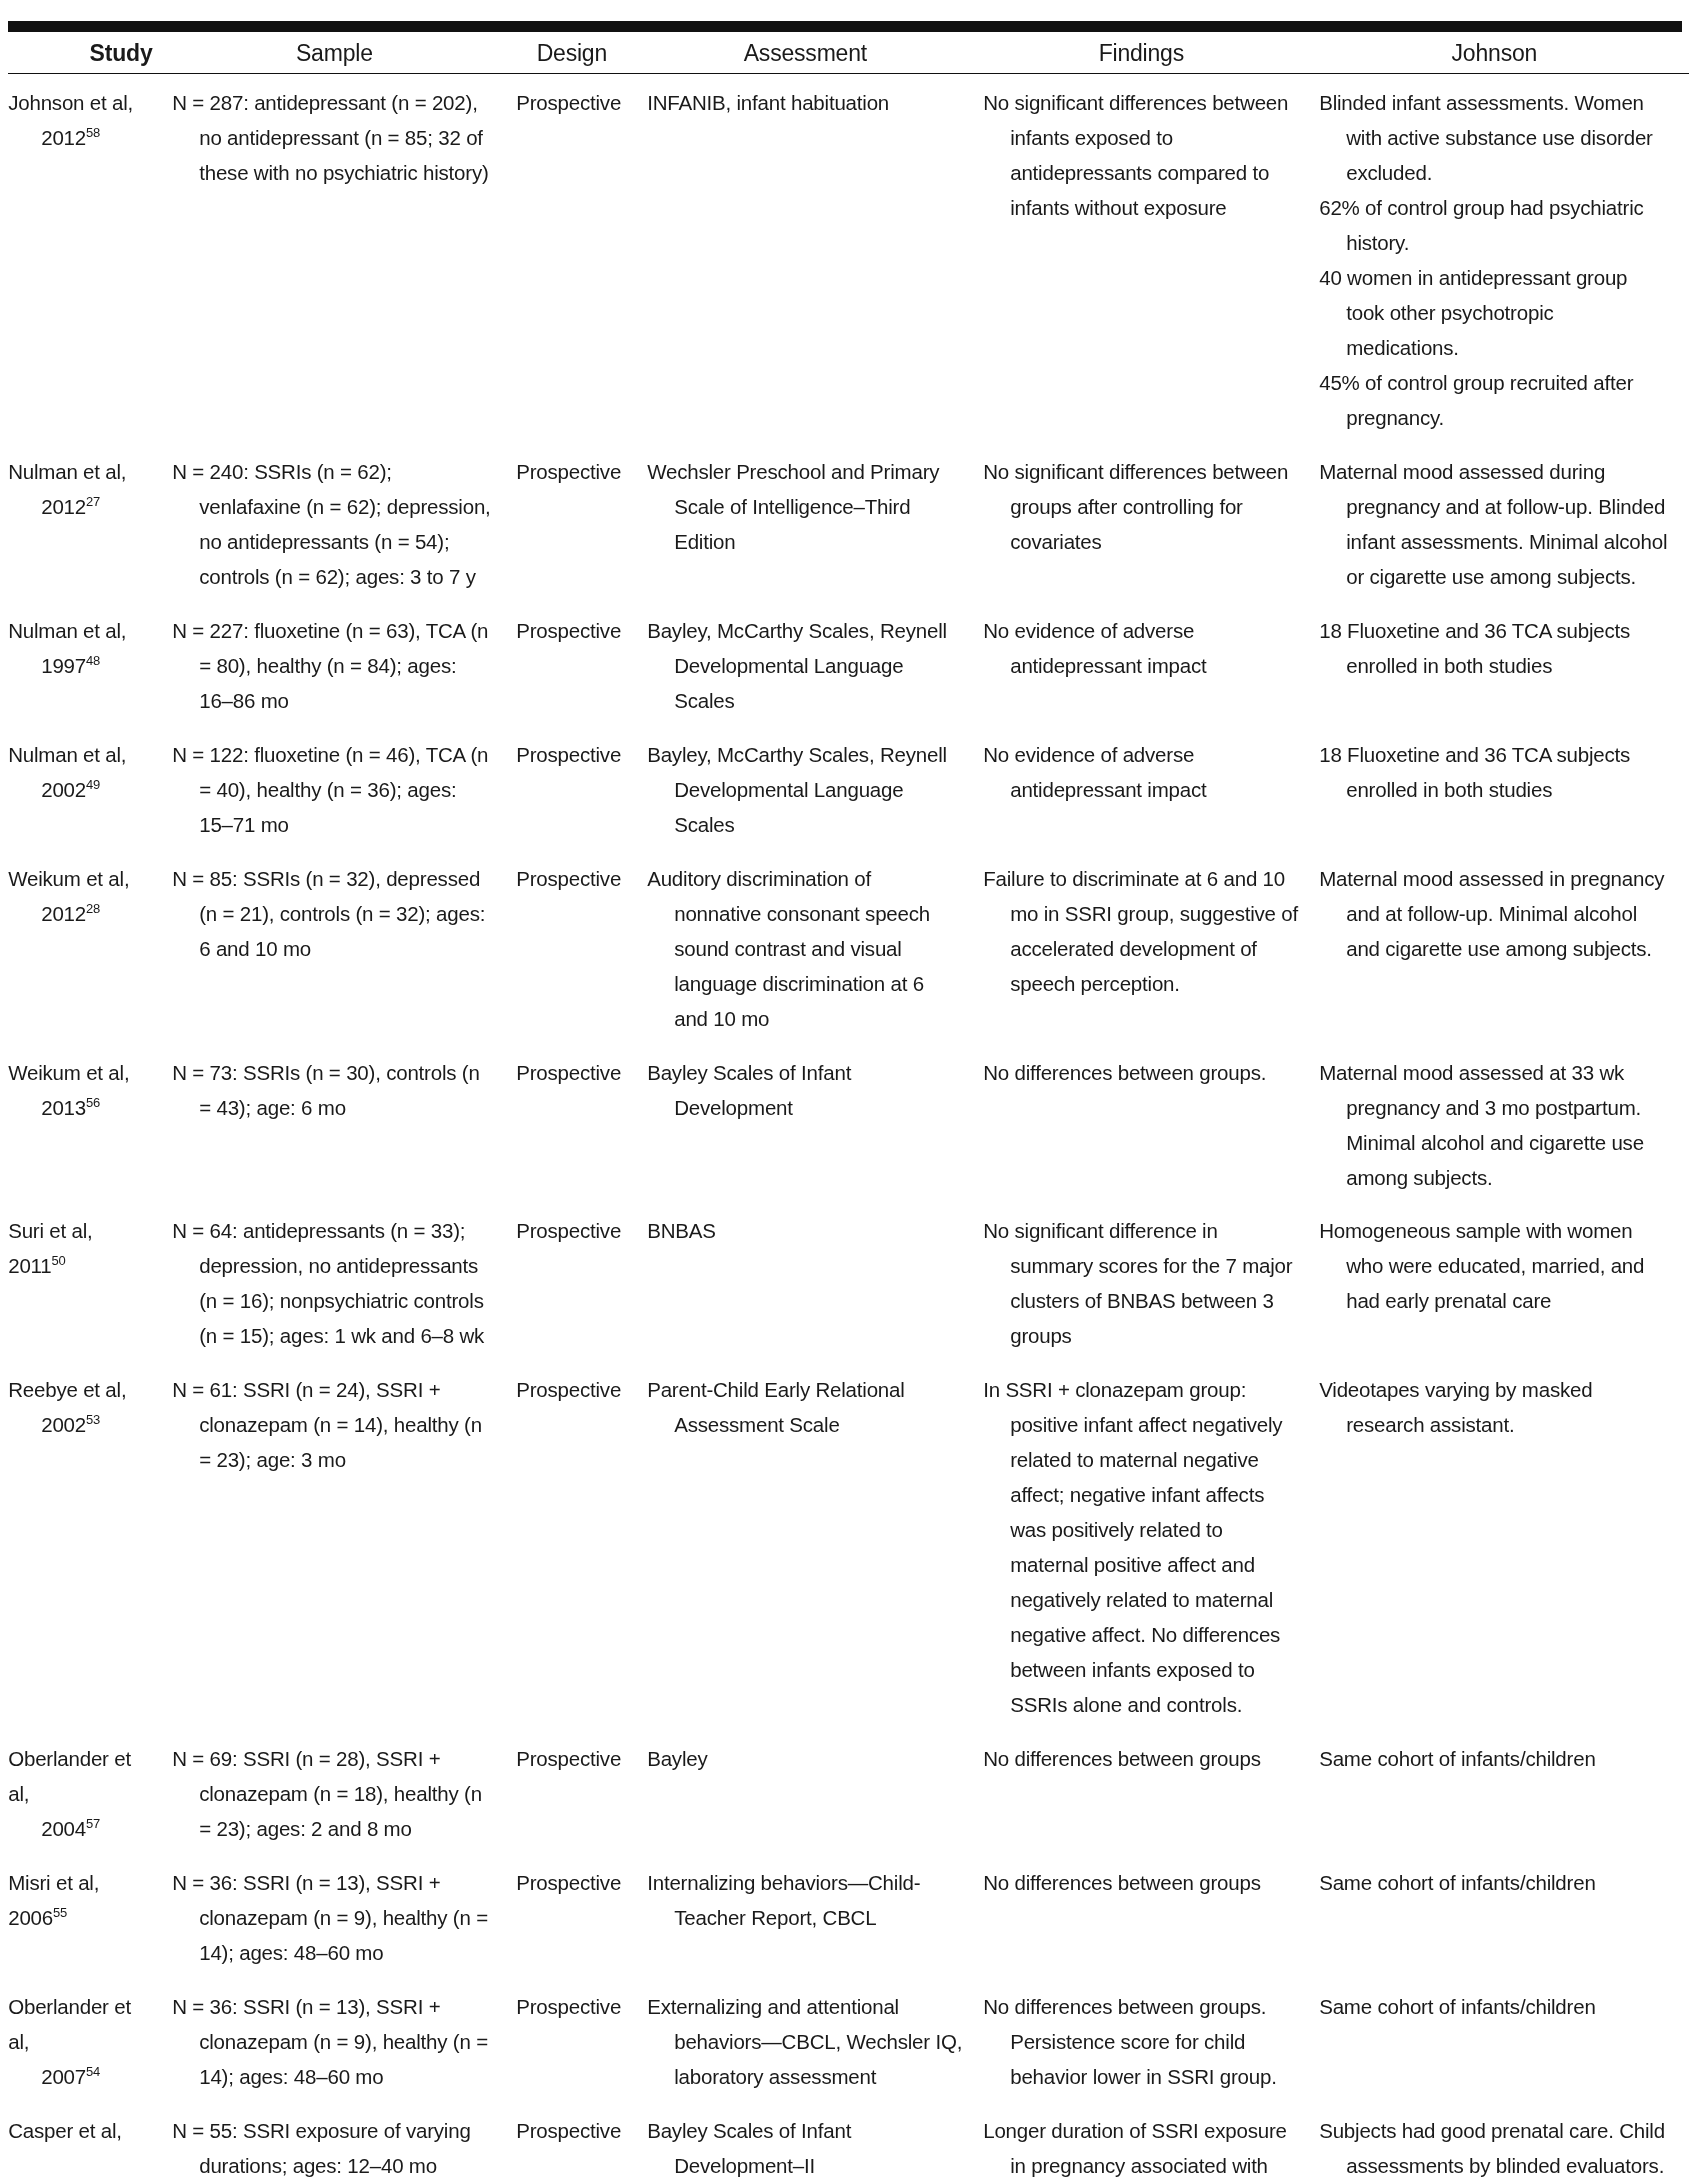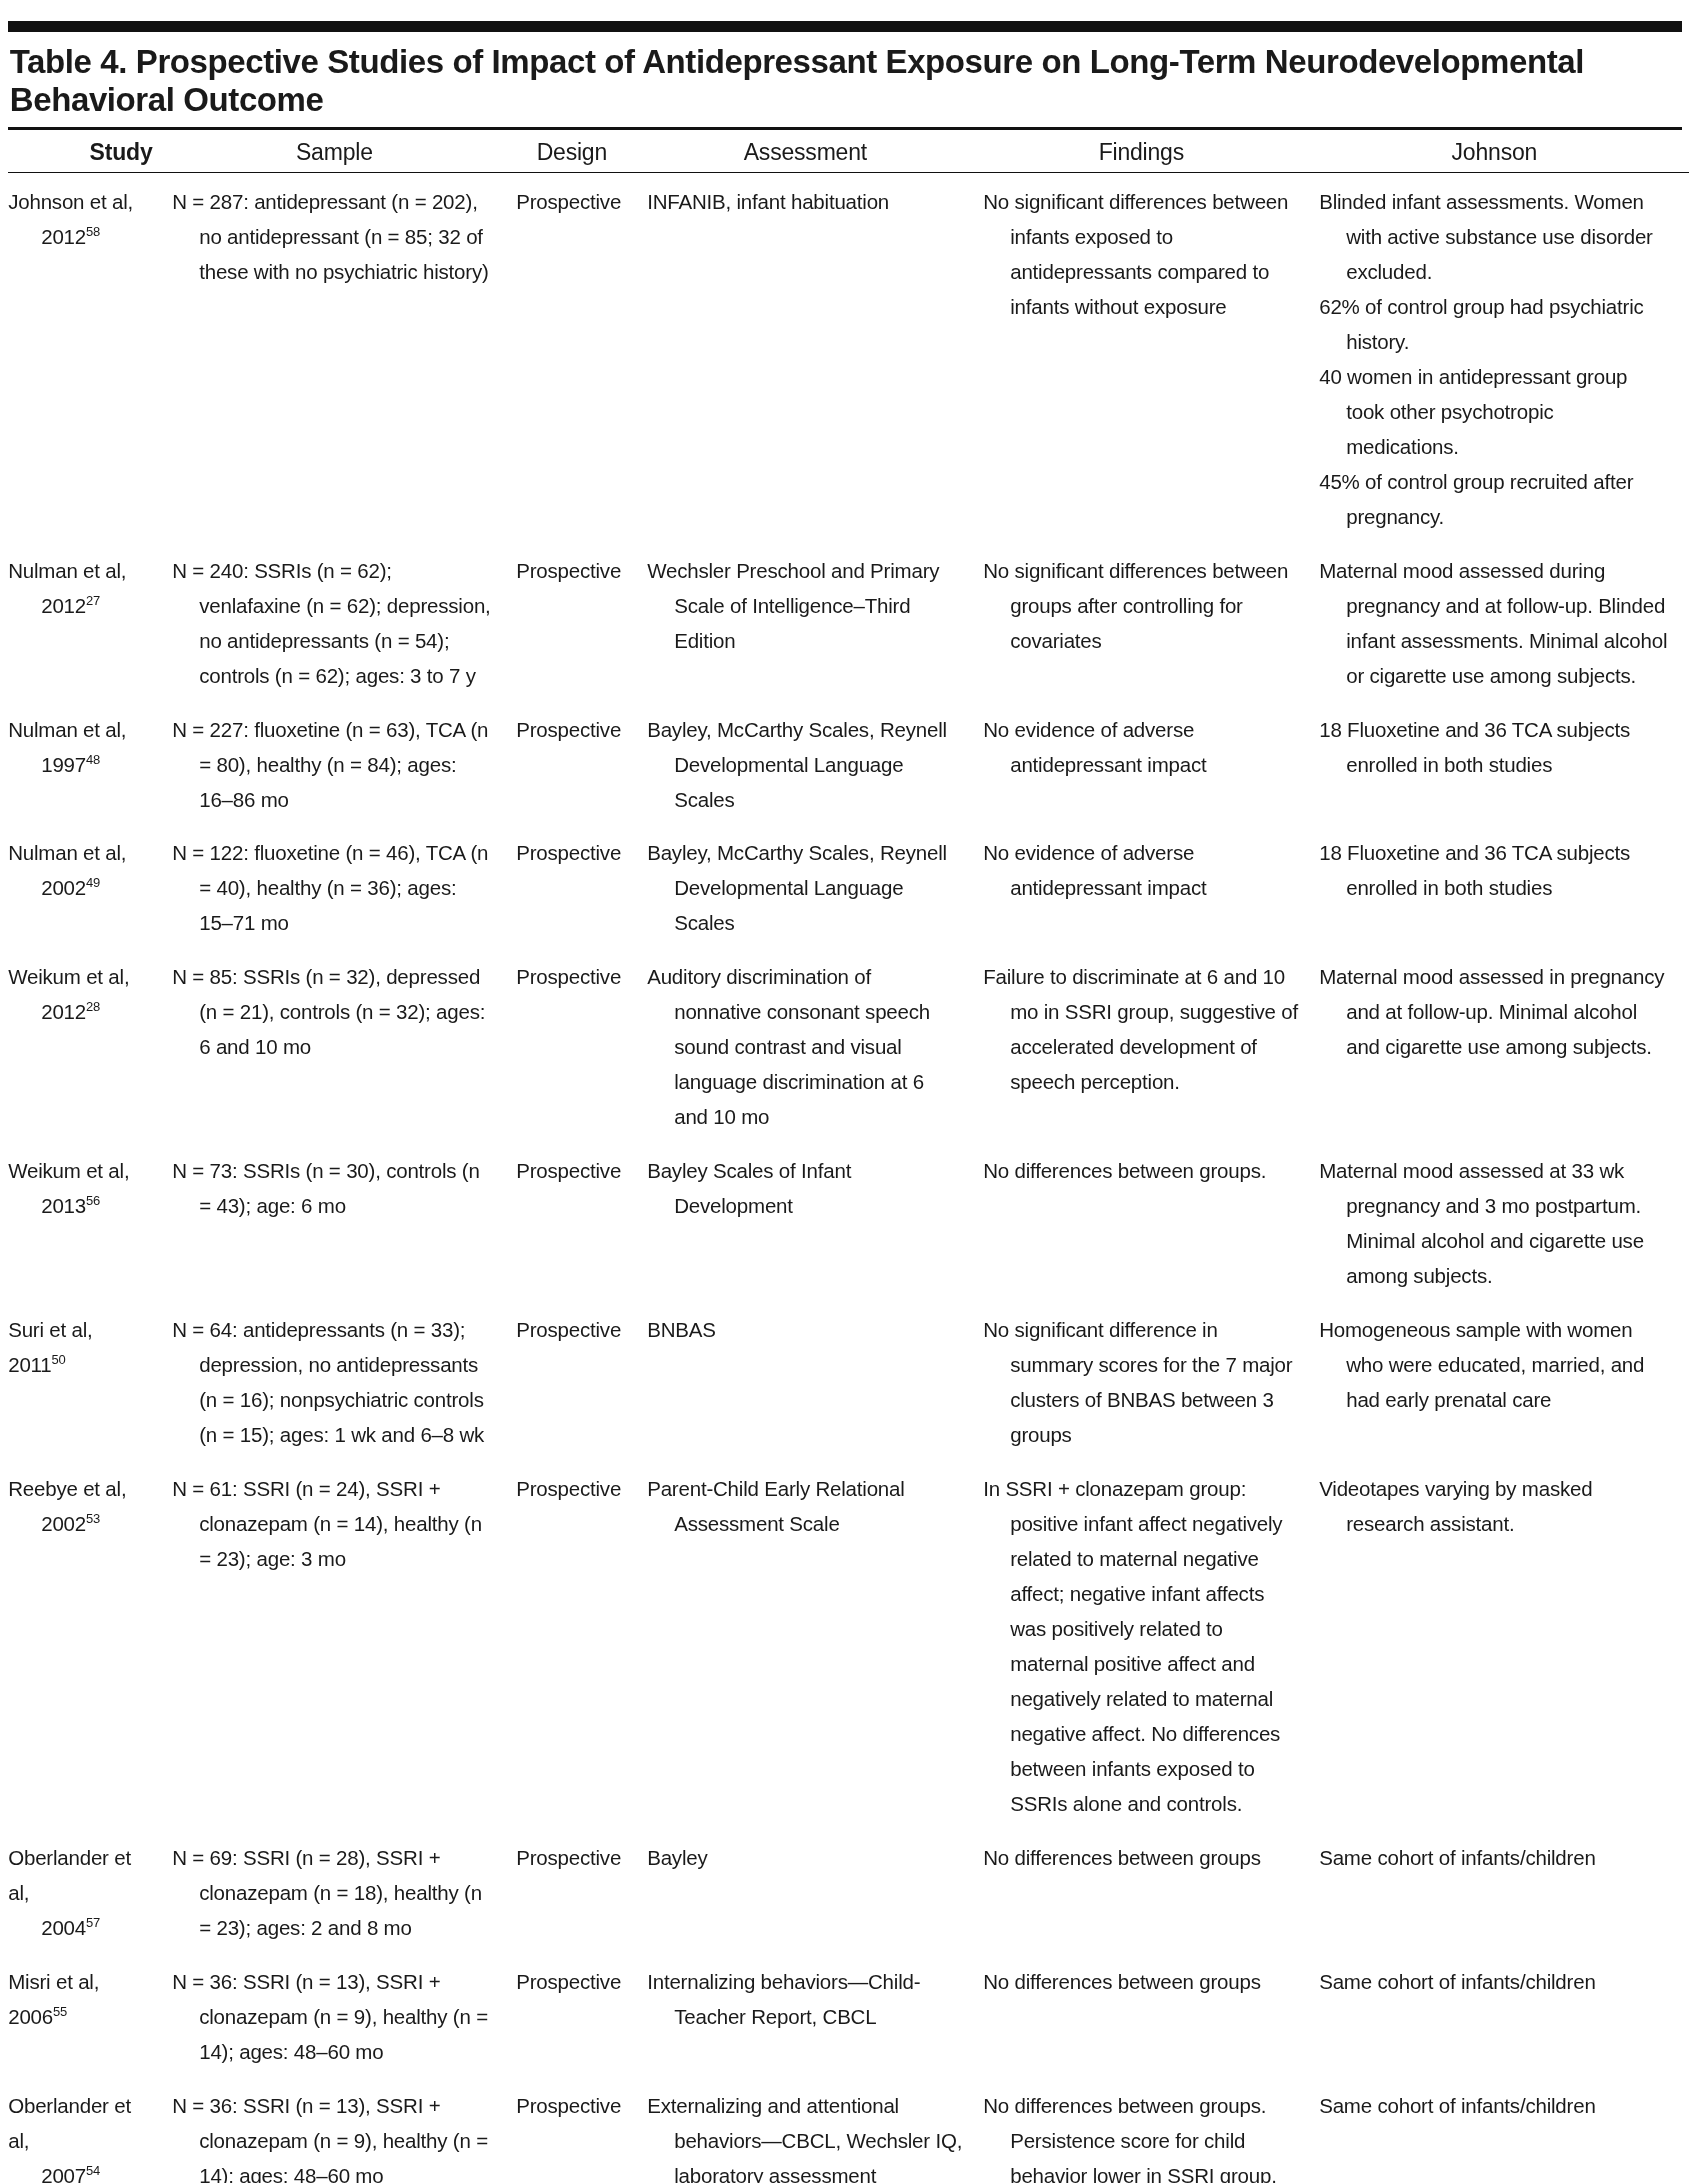--- a/index.html
+++ b/index.html
@@ -53,21 +53,20 @@
   tbody td:last-child { padding-right: 19px; }
   .hang { padding-left: 27px; text-indent: -27px; }
   .study-year { padding-left: 33px; }
   sup { font-size: 13px; vertical-align: super; line-height: 0; }
 </style>
 </head>
 <body>
 
 <div class="page">
   <div class="top-bar"></div>
-  <h1 class="title">Table 4. Prospective Studies of Impact of Antidepressant Exposure on Long-Term Neurodevelopmental Behavioral Outcome</h1>
 
   <table class="studies">
     <colgroup>
       <col class="c-study">
         <col class="c-sample">
         <col class="c-design">
       <col class="c-assess">
         <col class="c-find">
         <col class="c-comm">
     </colgroup>

